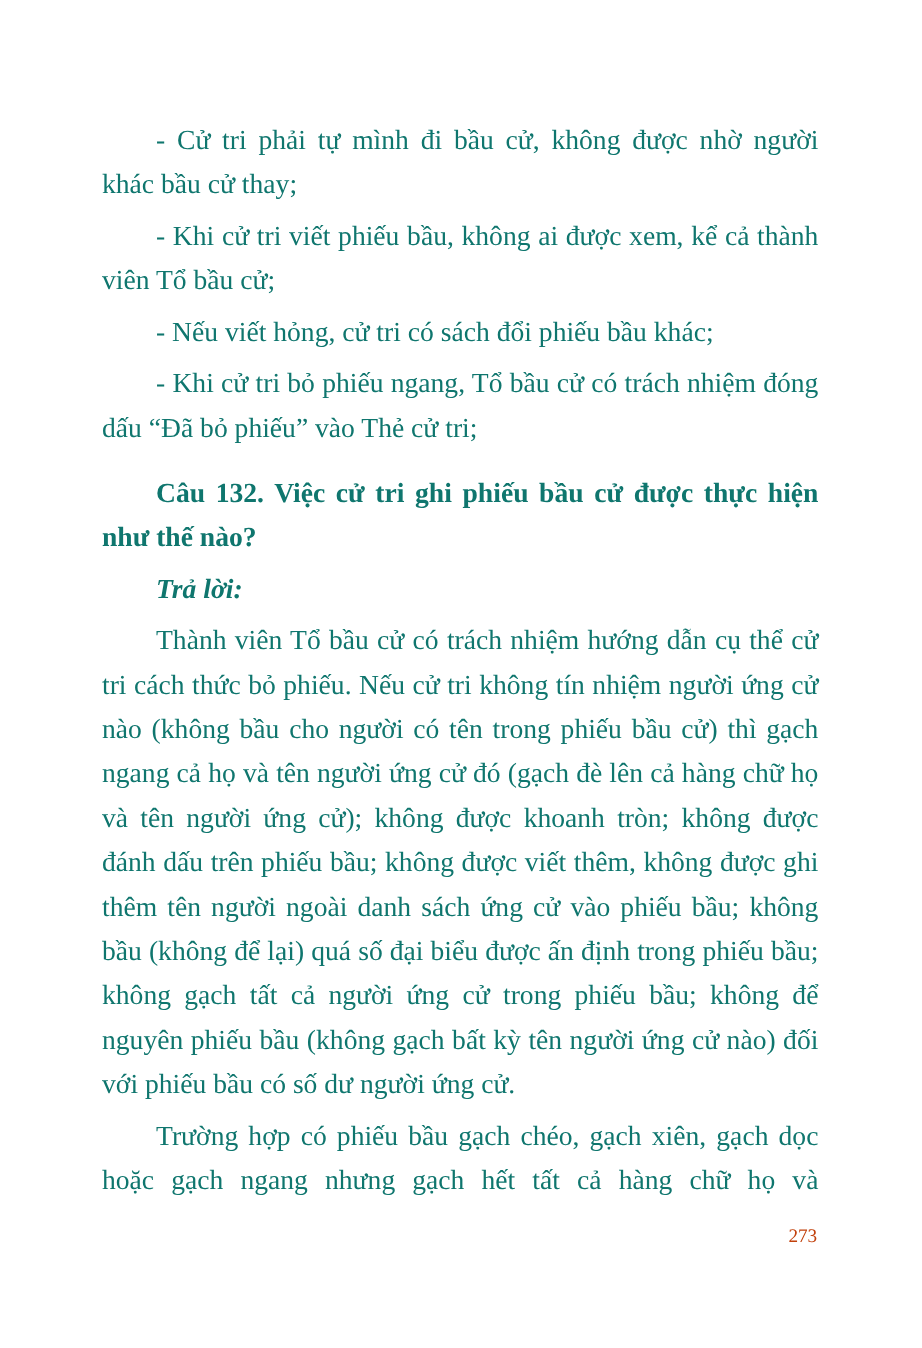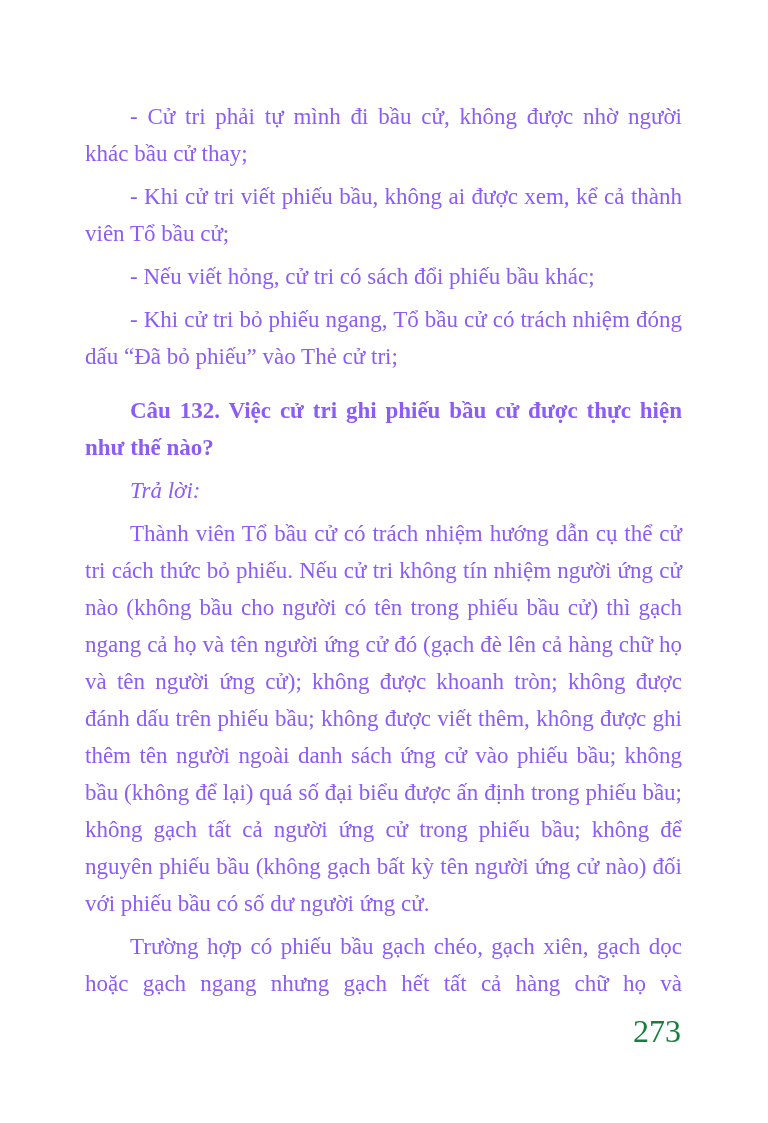--- a/index.html
+++ b/index.html
@@ -21,43 +21,43 @@
     left: 85px;
     top: 98px;
     width: 597px;
   }
   .content p {
     margin: 0;
     font-size: 23px;
     line-height: 37px;
     text-indent: 45px;
     text-align: justify;
-    color: #8b5cf6;
+    color: #0f766e;
   }
   .content p + p {
     margin-top: 6px;
   }
   p.question-heading {
     font-weight: bold;
     margin-top: 17px !important;
   }
   p.answer-label {
-    font-weight: normal;
+    font-weight: bold;
     font-style: italic;
   }
   p.body-continues {
     text-align-last: justify;
   }
   .page-number {
     position: absolute;
     right: 87px;
     top: 1016px;
-    font-size: 32px;
+    font-size: 16px;
     line-height: 30px;
-    color: #15803d;
+    color: #c2410c;
   }
 </style>
 </head>
 <body>
 
 <div class="page">
   <div class="content">
     <p class="bullet">- Cử tri phải tự mình đi bầu cử, không được nhờ người khác bầu cử thay;</p>
     <p class="bullet">- Khi cử tri viết phiếu bầu, không ai được xem, kể cả thành viên Tổ bầu cử;</p>
     <p class="bullet">- Nếu viết hỏng, cử tri có sách đổi phiếu bầu khác;</p>

